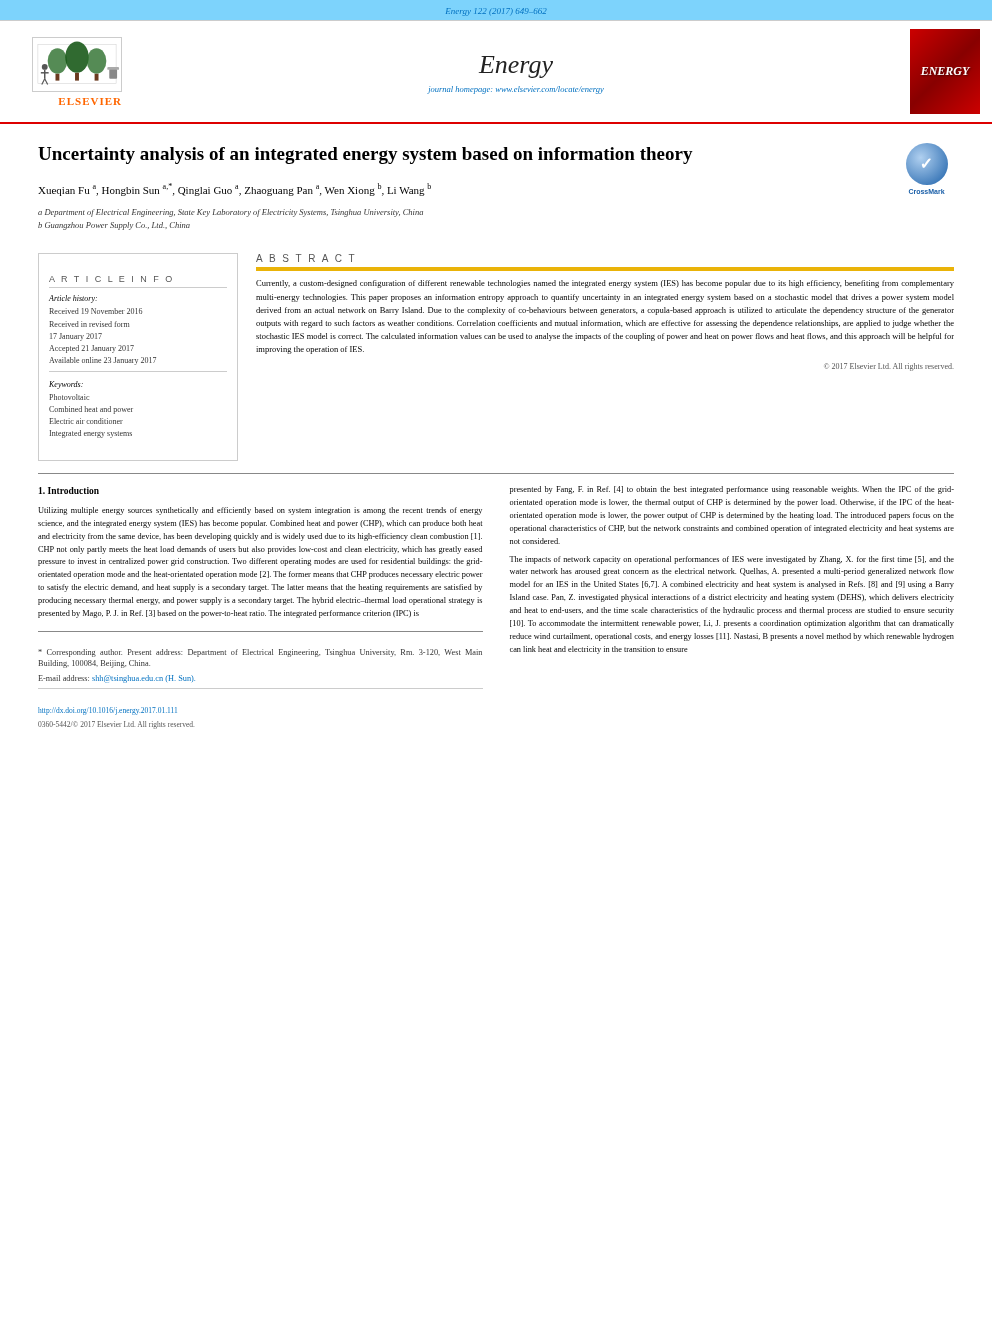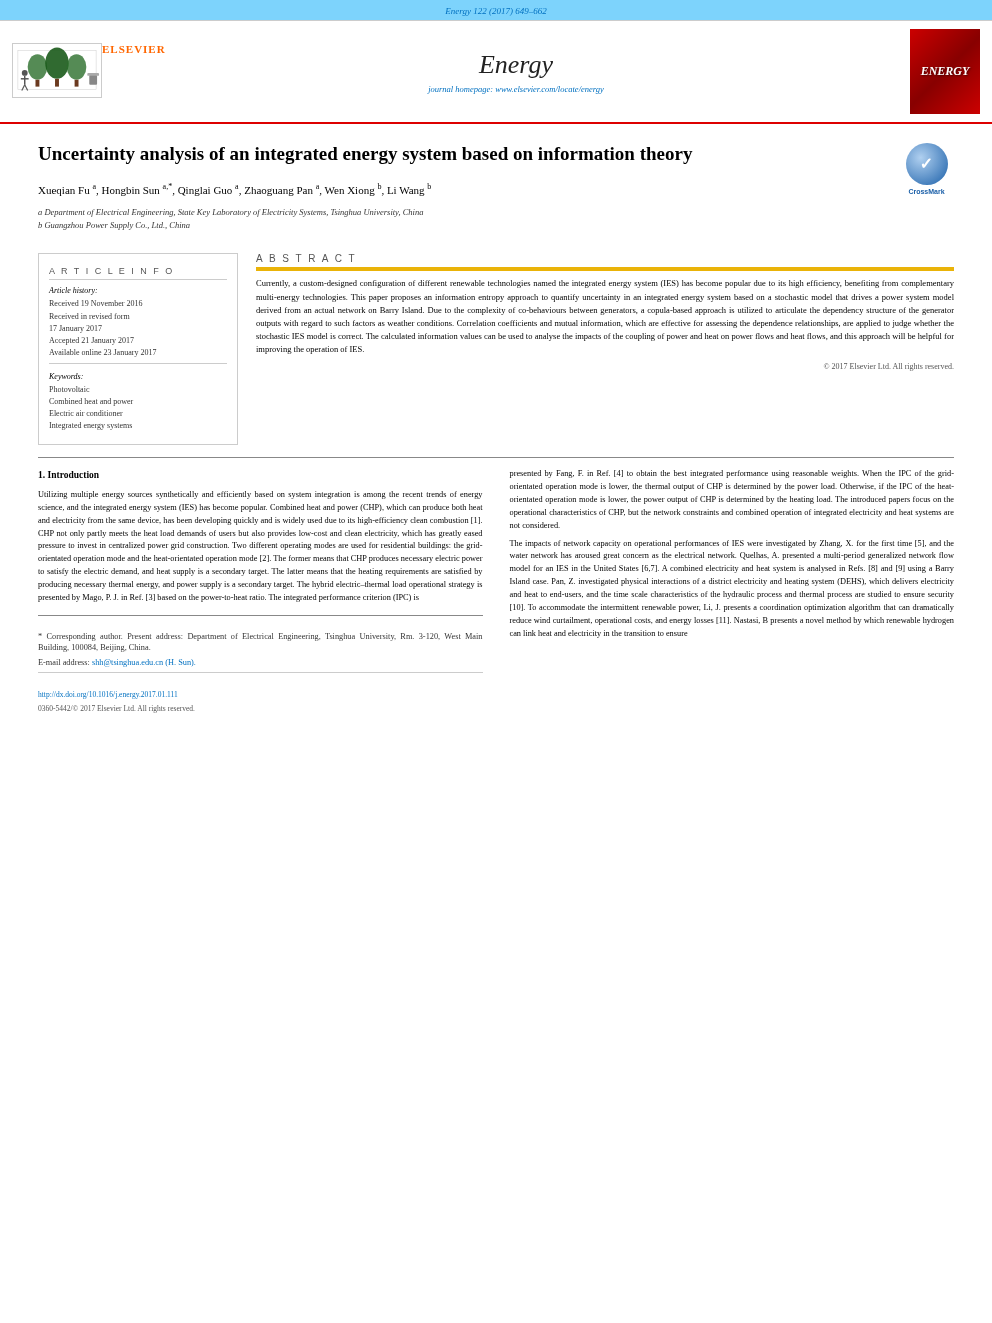--- a/index.html
+++ b/index.html
@@ -28,22 +28,22 @@
       display: flex;
       align-items: center;
       padding: 8px 12px;
       border-bottom: 2px solid #d00;
       background: #fff;
     }
     .elsevier-logo {
       width: 110px;
       flex-shrink: 0;
       display: flex;
-      flex-direction: row;
-      align-items: flex-start;
+      flex-direction: column;
+      align-items: flex-end;
     }
     .elsevier-logo .logo-top {
       width: 90px;
       height: 55px;
       background: #fff;
       border: 1px solid #ccc;
       display: flex;
       align-items: center;
       justify-content: center;
       margin-bottom: 3px;
@@ -162,21 +162,21 @@
       display: flex;
       gap: 18px;
       margin-bottom: 12px;
     }
 
     
     .article-info {
       width: 200px;
       flex-shrink: 0;
       border: 1px solid #ccc;
-      padding: 12px 10px;
+      padding: 20px 10px;
       font-size: 8px;
     }
     .article-info .section-label {
       font-size: 9px;
       letter-spacing: 2px;
       color: #555;
       border-bottom: 1px solid #ccc;
       padding-bottom: 3px;
       margin-bottom: 6px;
       font-weight: normal;

